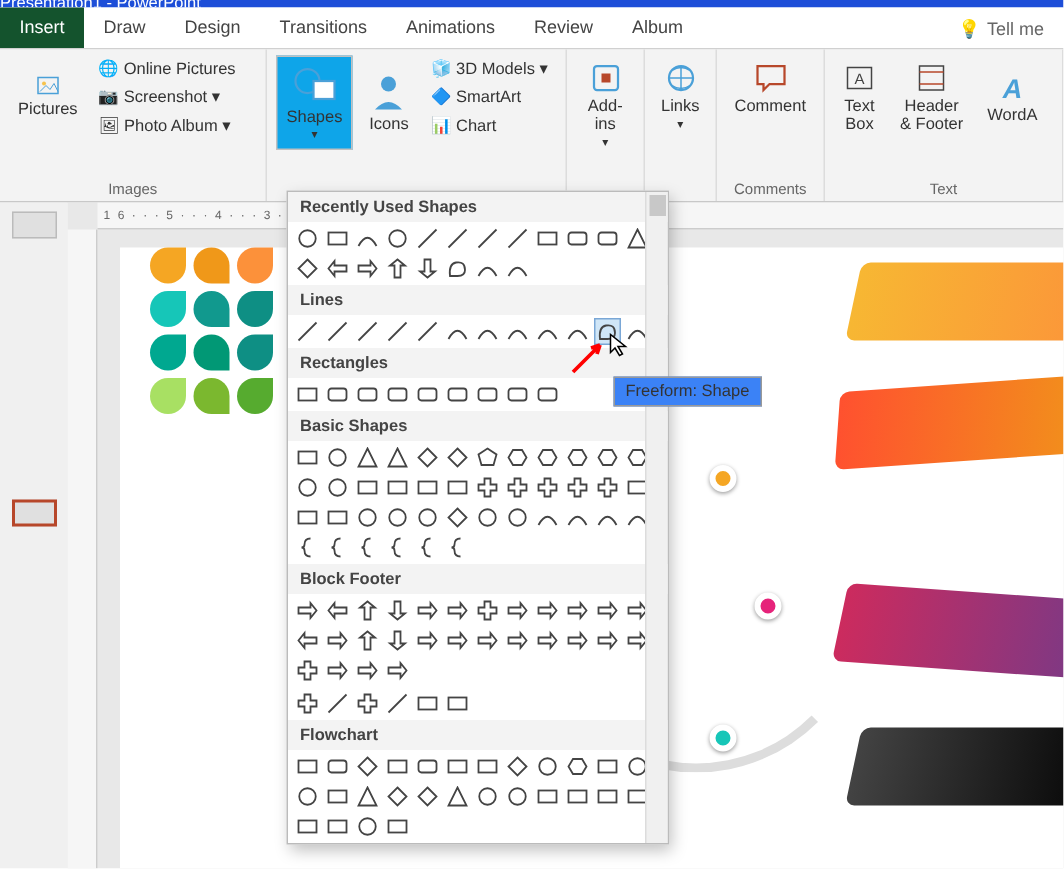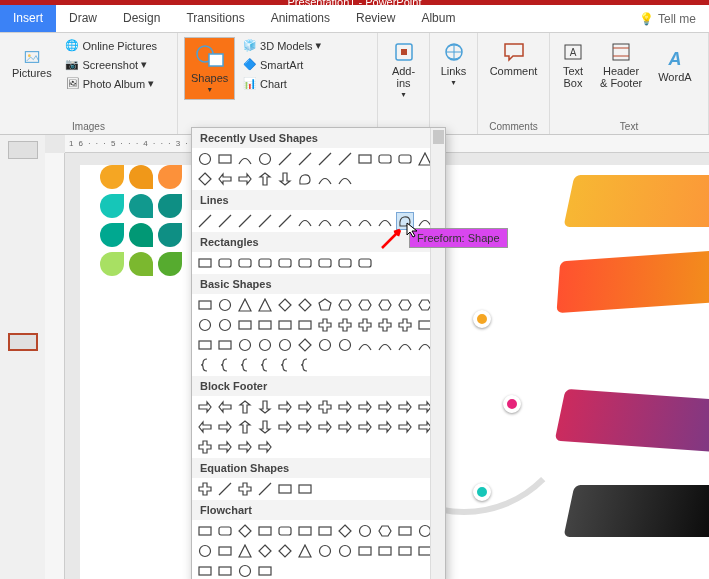--- a/index.html
+++ b/index.html
@@ -1,31 +1,31 @@
 <!DOCTYPE html>
 <html><head>
 <meta charset="utf-8">
 <style>
   * { box-sizing: border-box; margin: 0; padding: 0; font-family: "Segoe UI", Arial, sans-serif; }
   body { background: #fff; width: 709px; height: 579px; overflow: hidden; }
 
-  .titlebar { background: #b91c1c; height: 5px; color: #fff; font-size: 11px; text-align: center; line-height: 5px; overflow: hidden; }
+  .titlebar { background: #1d4ed8; height: 5px; color: #fff; font-size: 11px; text-align: left; line-height: 5px; overflow: hidden; }
 
   .tabs { background: #fff; height: 28px; display: flex; border-bottom: 1px solid #d0d0d0; }
   .tab { padding: 6px 13px; font-size: 12px; color: #444; cursor: pointer; }
-  .tab.active { background: #3b82f6; color: #fff; }
+  .tab.active { background: #14532d; color: #fff; }
   .tab.tellme { margin-left: auto; display: flex; align-items: center; gap: 4px; color: #666; }
 
   .ribbon { background: #f3f3f3; height: 102px; display: flex; border-bottom: 1px solid #c8c8c8; font-size: 11px; }
   .group { border-right: 1px solid #dcdcdc; padding: 4px 6px 2px; display: flex; flex-direction: column; justify-content: space-between; }
   .group-label { text-align: center; color: #666; font-size: 10px; padding-top: 2px; }
   .btn-col { display: flex; flex-direction: column; gap: 2px; }
   .mini-btn { display: flex; align-items: center; gap: 3px; padding: 2px 4px; color: #333; font-size: 11px; cursor: pointer; }
   .big-btn { display: flex; flex-direction: column; align-items: center; justify-content: center; padding: 4px 6px; color: #333; font-size: 11px; cursor: pointer; gap: 2px; text-align: center; line-height: 1.1; }
-  .big-btn.active { border: 1px solid #c0c0c0; background: #f97316; align-items: center; }
+  .big-btn.active { border: 1px solid #c0c0c0; background: #0ea5e9; align-items: center; }
   .icon-box { width: 16px; height: 16px; display: inline-block; }
 
   .workarea { display: flex; height: calc(579px - 5px - 28px - 102px); position: relative; }
   .thumbs { width: 45px; background: #f0f0f0; display: flex; flex-direction: column; align-items: center; padding-top: 6px; gap: 4px; }
   .thumb { width: 30px; height: 18px; background: #e0e0e0; border: 1px solid #bbb; }
   .thumb.active { border: 2px solid #b7472a; }
 
   .canvas-wrap { flex: 1; position: relative; background: #e8e8e8; overflow: hidden; }
   .ruler-h { position: absolute; left: 20px; right: 0; top: 0; height: 18px; background: #f6f6f6; border-bottom: 1px solid #ccc; font-size: 8px; color: #666; display: flex; align-items: center; padding-left: 4px; letter-spacing: 5px; overflow: hidden; }
   .ruler-v { position: absolute; left: 0; top: 18px; bottom: 0; width: 20px; background: #f6f6f6; border-right: 1px solid #ccc; }
@@ -51,21 +51,21 @@
   .gallery { position: absolute; left: 191px; top: 127px; width: 255px; background: #fff; border: 1px solid #bbb; box-shadow: 2px 4px 10px rgba(0,0,0,0.25); z-index: 20; }
   .gallery-inner { position: relative; }
   .gallery-scroll { position: absolute; right: 0; top: 0; width: 15px; height: 100%; background: #f0f0f0; border-left: 1px solid #dcdcdc; }
   .gallery-scroll .sthumb { position: absolute; left: 2px; top: 2px; width: 11px; height: 14px; background: #c8c8c8; }
   .cat { padding: 4px 8px; font-size: 11px; font-weight: 700; color: #444; background: #f3f3f3; }
   .shapes-row { display: flex; flex-wrap: wrap; gap: 2px; padding: 2px 4px; }
   .shape { width: 18px; height: 18px; border: 1px solid transparent; display: flex; align-items: center; justify-content: center; cursor: pointer; }
   .shape.highlight { background: #d0e6f7; border: 1px solid #7aa7d6; }
   .shape svg { width: 14px; height: 14px; stroke: #444; fill: none; stroke-width: 1.2; }
 
-  .tooltip { position: absolute; left: 409px; top: 228px; background: #d946ef; border: 1px solid #999; padding: 3px 7px; font-size: 11px; color: #333; z-index: 25; }
+  .tooltip { position: absolute; left: 409px; top: 251px; background: #3b82f6; border: 1px solid #999; padding: 3px 7px; font-size: 11px; color: #333; z-index: 25; }
 
   .arrow-ind { position: absolute; left: 380px; top: 226px; width: 25px; height: 25px; z-index: 24; }
   .arrow-ind svg { stroke: #ff0000; stroke-width: 2.5; fill: none; }
 
   .cursor { position: absolute; left: 406px; top: 222px; z-index: 26; }
 </style>
 </head>
 <body>
 
 <div class="titlebar">Presentation1 - PowerPoint</div>
@@ -117,20 +117,27 @@
 
   <div class="group" style="width:200px">
     <div style="display:flex;gap:4px">
       <div class="big-btn active">
         <svg width="30" height="28" viewBox="0 0 30 28">
             <circle cx="10" cy="12" r="8" fill="none" stroke="#4aa0d8" stroke-width="1.5"></circle>
             <rect x="14" y="12" width="14" height="12" fill="#fff" stroke="#4aa0d8" stroke-width="1.5"></rect>
           </svg>
         <span>Shapes</span>
         <span style="font-size:8px">▾</span>
+      </div>
+      <div class="big-btn">
+        <svg width="28" height="28" viewBox="0 0 28 28">
+            <circle cx="14" cy="9" r="5" fill="#4aa0d8"></circle>
+            <path d="M5 26 Q14 16 23 26" fill="#4aa0d8"></path>
+          </svg>
+        <span>Icons</span>
       </div>
       <div class="btn-col">
         <div class="mini-btn">
             <span>🧊</span>
             <span>3D Models</span>
             <span> ▾</span>
           </div>
         <div class="mini-btn">
             <span>🔷</span>
             <span>SmartArt</span>
@@ -809,21 +816,20 @@
           <svg viewBox="0 0 14 14">
             <path d="M1 5 h8 v-3 l4 5 l-4 5 v-3 h-8 z"></path>
           </svg>
         </div>
         <div class="shape">
           <svg viewBox="0 0 14 14">
             <path d="M1 5 h8 v-3 l4 5 l-4 5 v-3 h-8 z"></path>
           </svg>
         </div>
       </div>
-    <div class="cat">Equation Shapes</div>
     <div class="shapes-row" id="row-eq">
         <div class="shape">
           <svg viewBox="0 0 14 14">
             <path d="M5 1 h4 v4 h4 v4 h-4 v4 h-4 v-4 h-4 v-4 h4 z"></path>
           </svg>
         </div>
         <div class="shape">
           <svg viewBox="0 0 14 14">
             <path d="M1 13 L13 1"></path>
           </svg>

